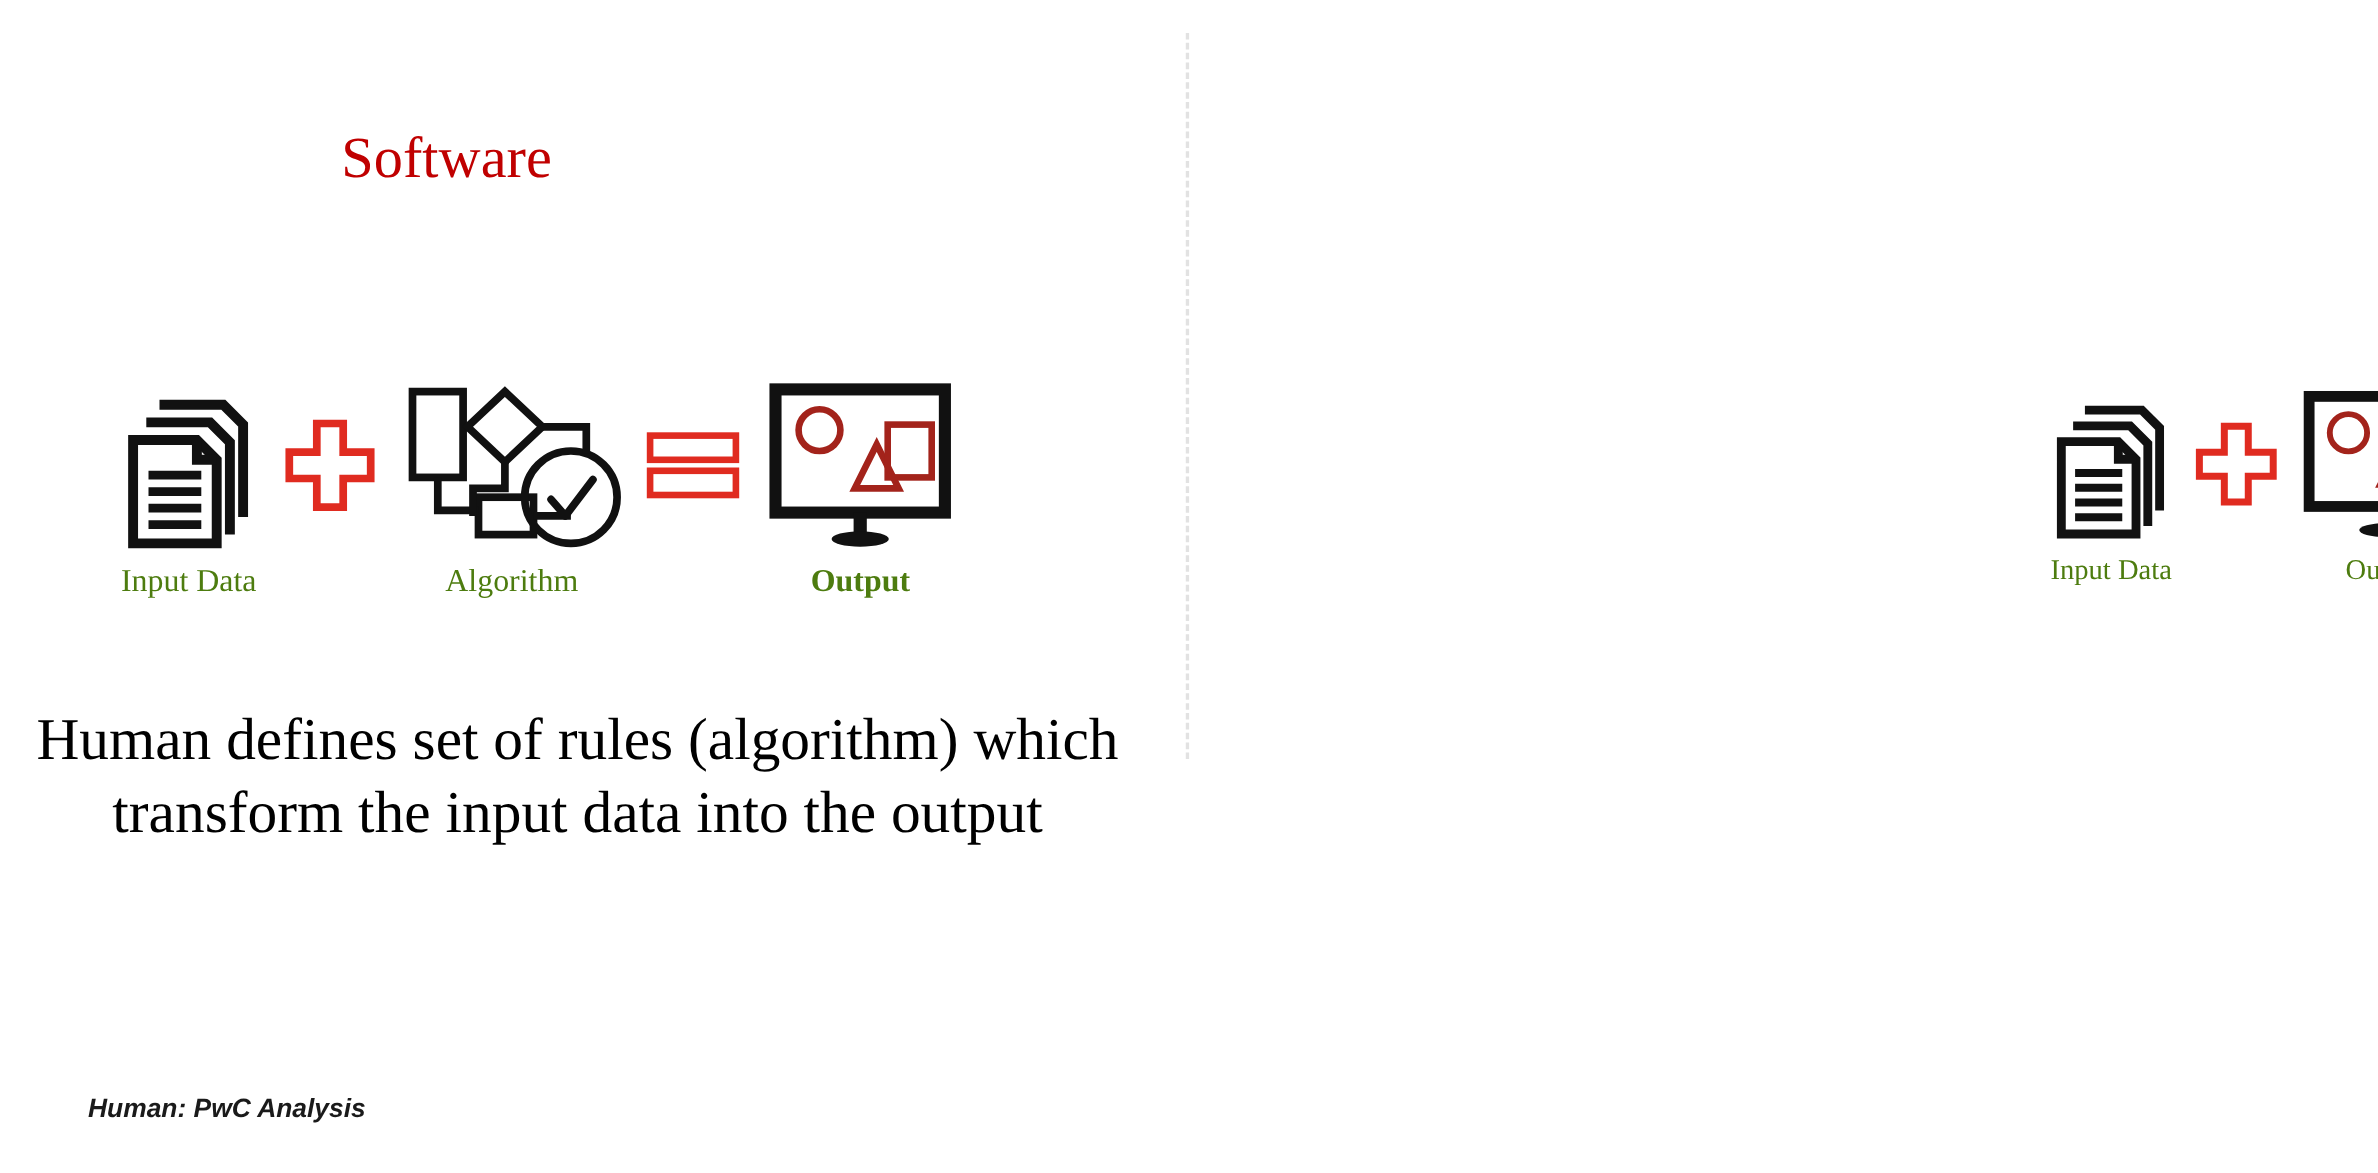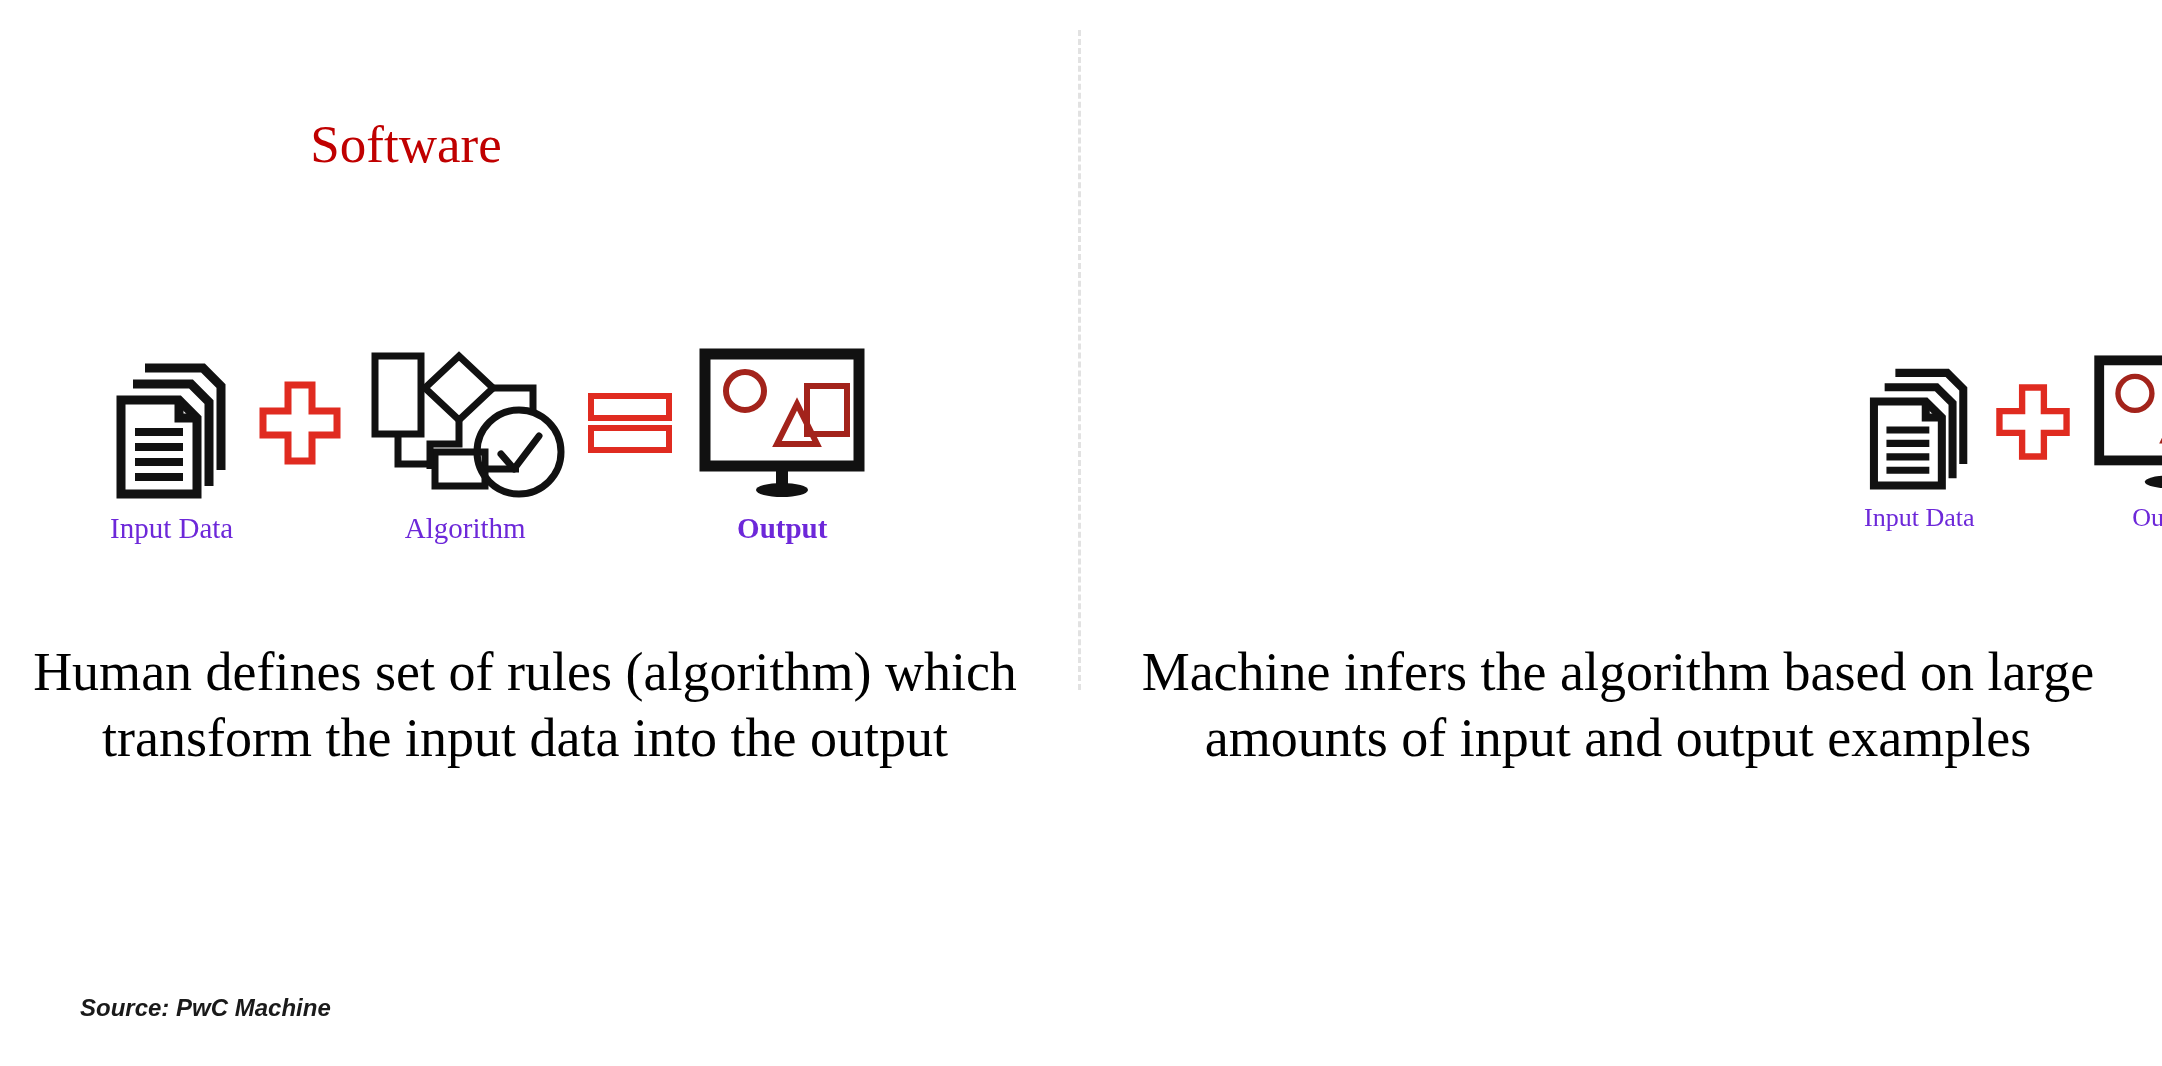--- a/index.html
+++ b/index.html
@@ -63,21 +63,21 @@
     align-items: center;
   }
   .eq-art {
     display: flex;
     align-items: center;
     justify-content: center;
   }
   .eq-label {
     margin-top: 14px;
     font-size: 29px;
-    color: #6d28d9;
+    color: #4d7c0f;
     font-family: "Liberation Serif", "DejaVu Serif", serif;
     white-space: nowrap;
     text-align: center;
   }
   .eq-label.bold { font-weight: bold; }
   .eq-op {
     display: flex;
     align-items: center;
     justify-content: center;
   }
@@ -262,16 +262,15 @@
       </div>
       <div class="eq-label">Output</div>
     </div>
 
     <div class="gap-r"></div>
 
     <div class="gap-r"></div>
 
   </div>
 
-  <div class="caption">Machine infers the algorithm based on large amounts of input and output examples</div>
 </div>
 
-<div class="source-note">Source: PwC Machine</div>
+<div class="source-note">Human: PwC Analysis</div>
 
 </body></html>

